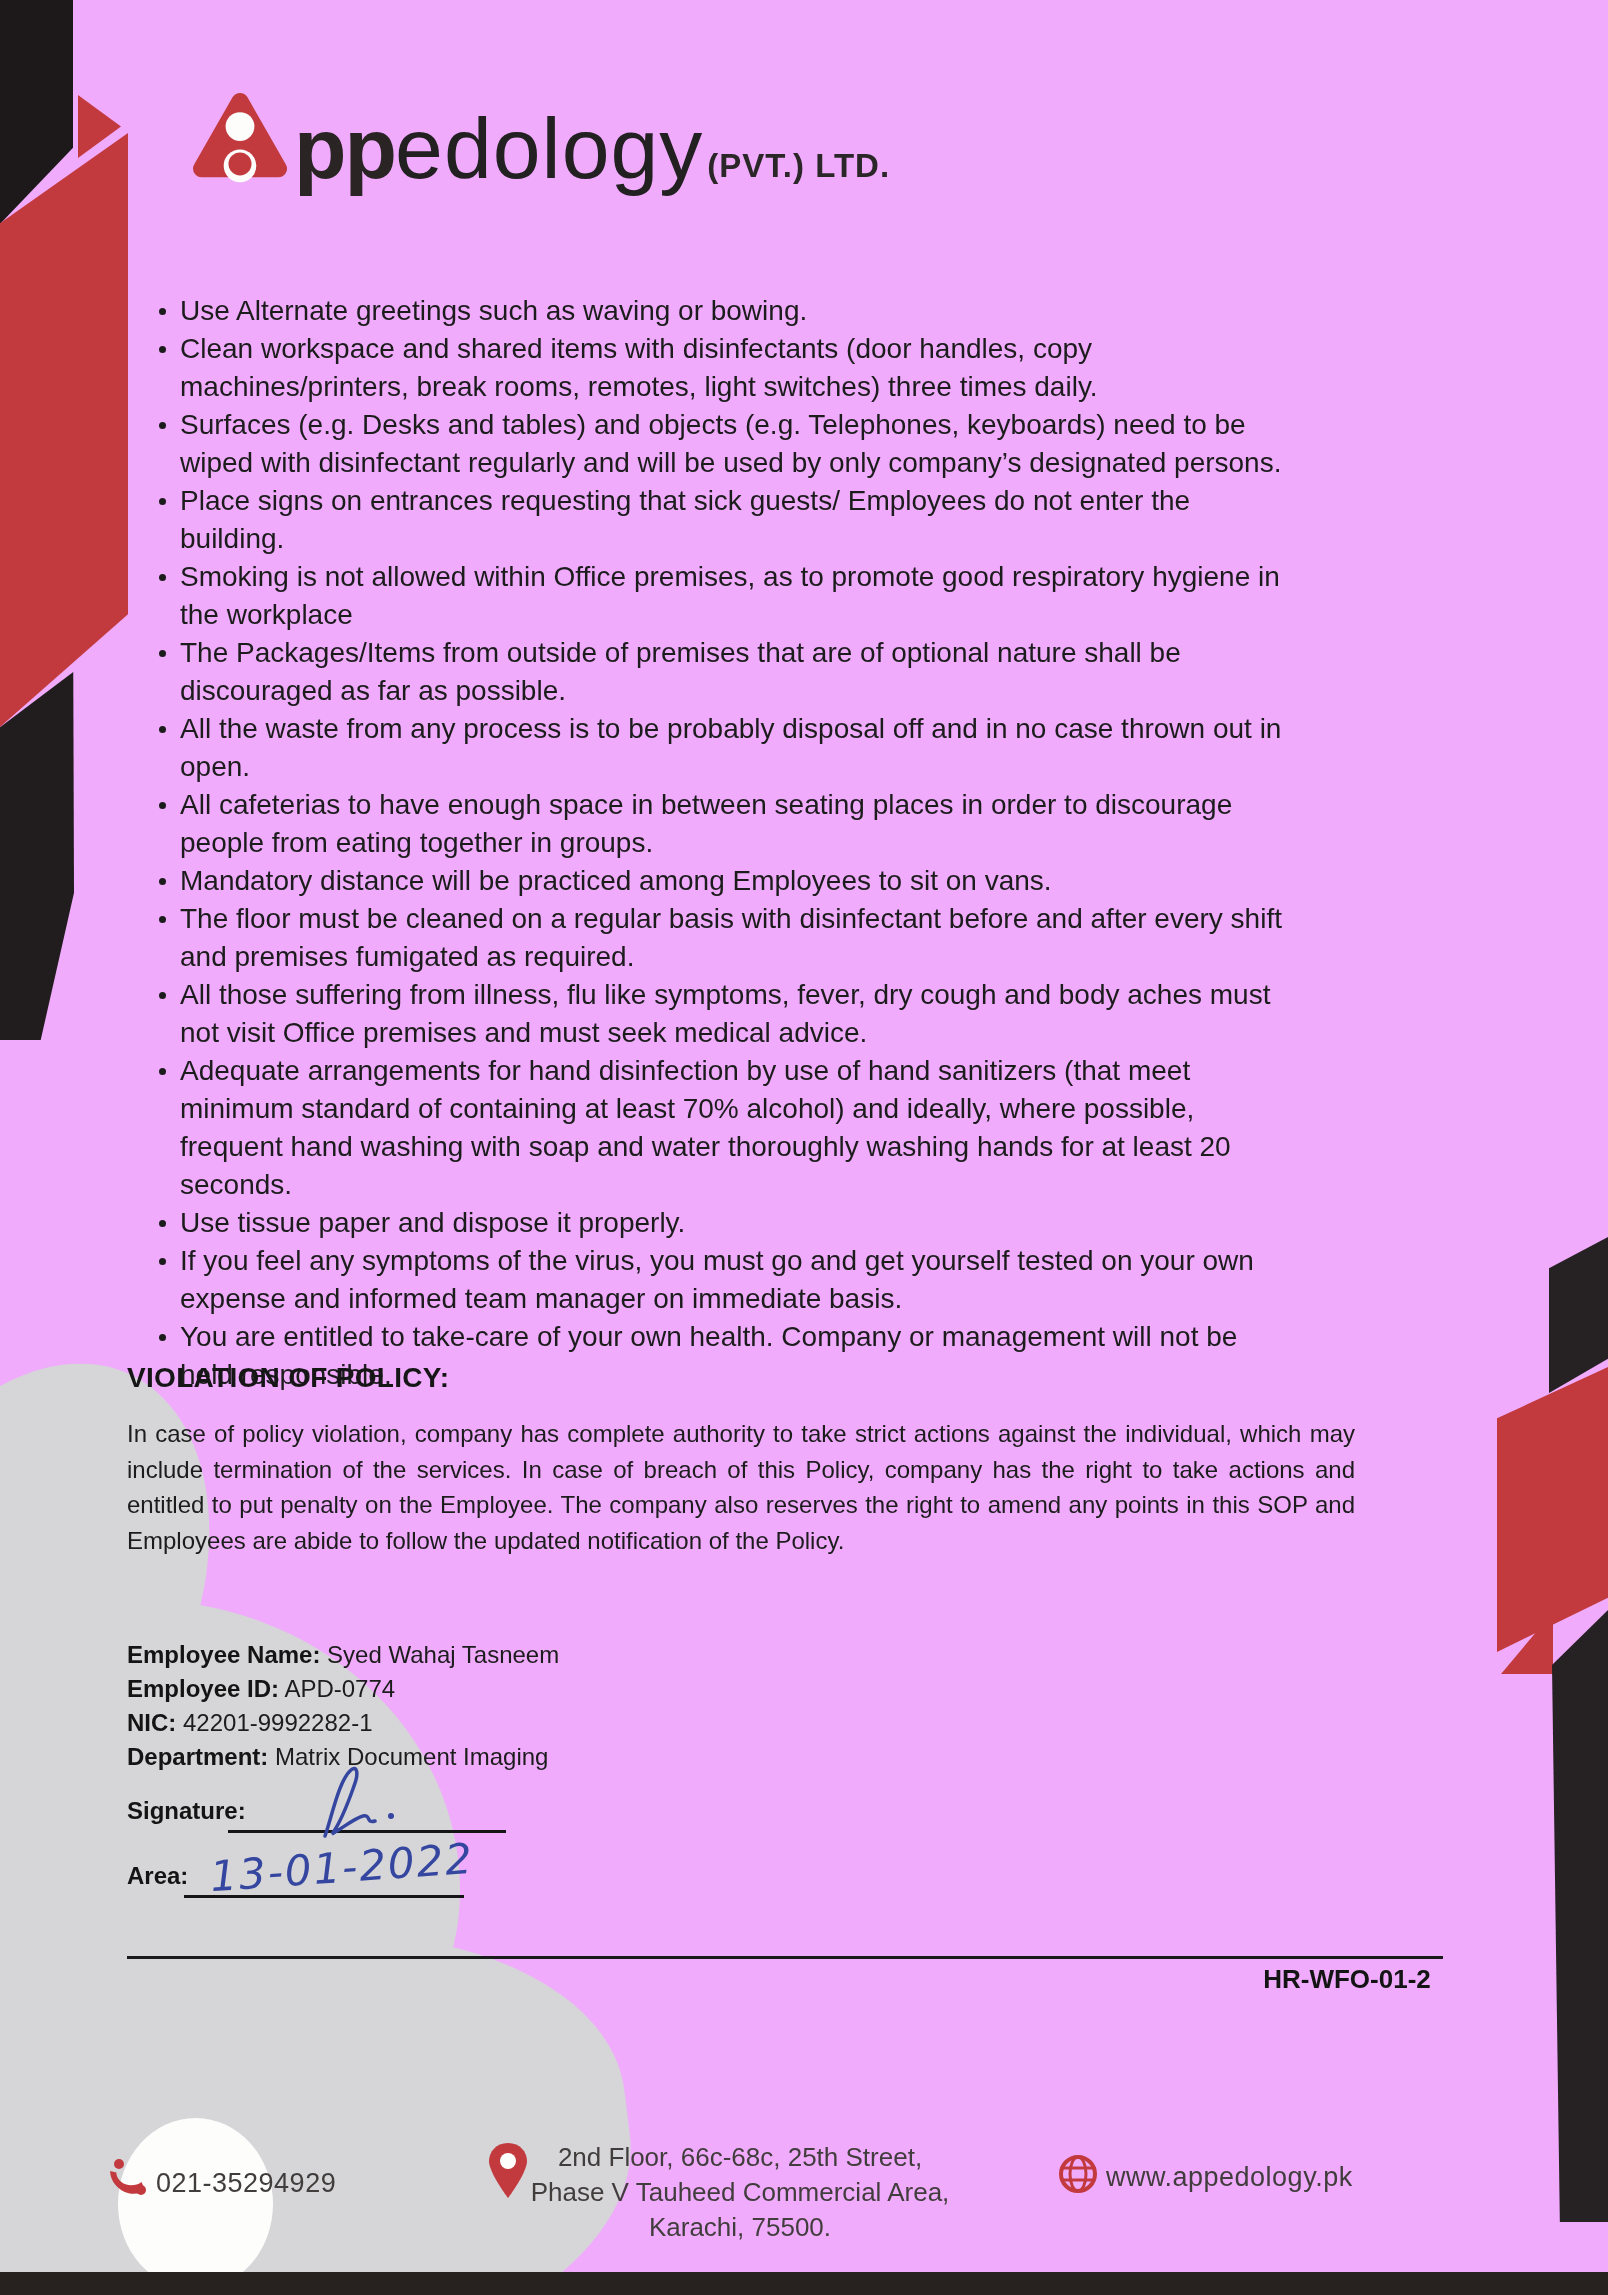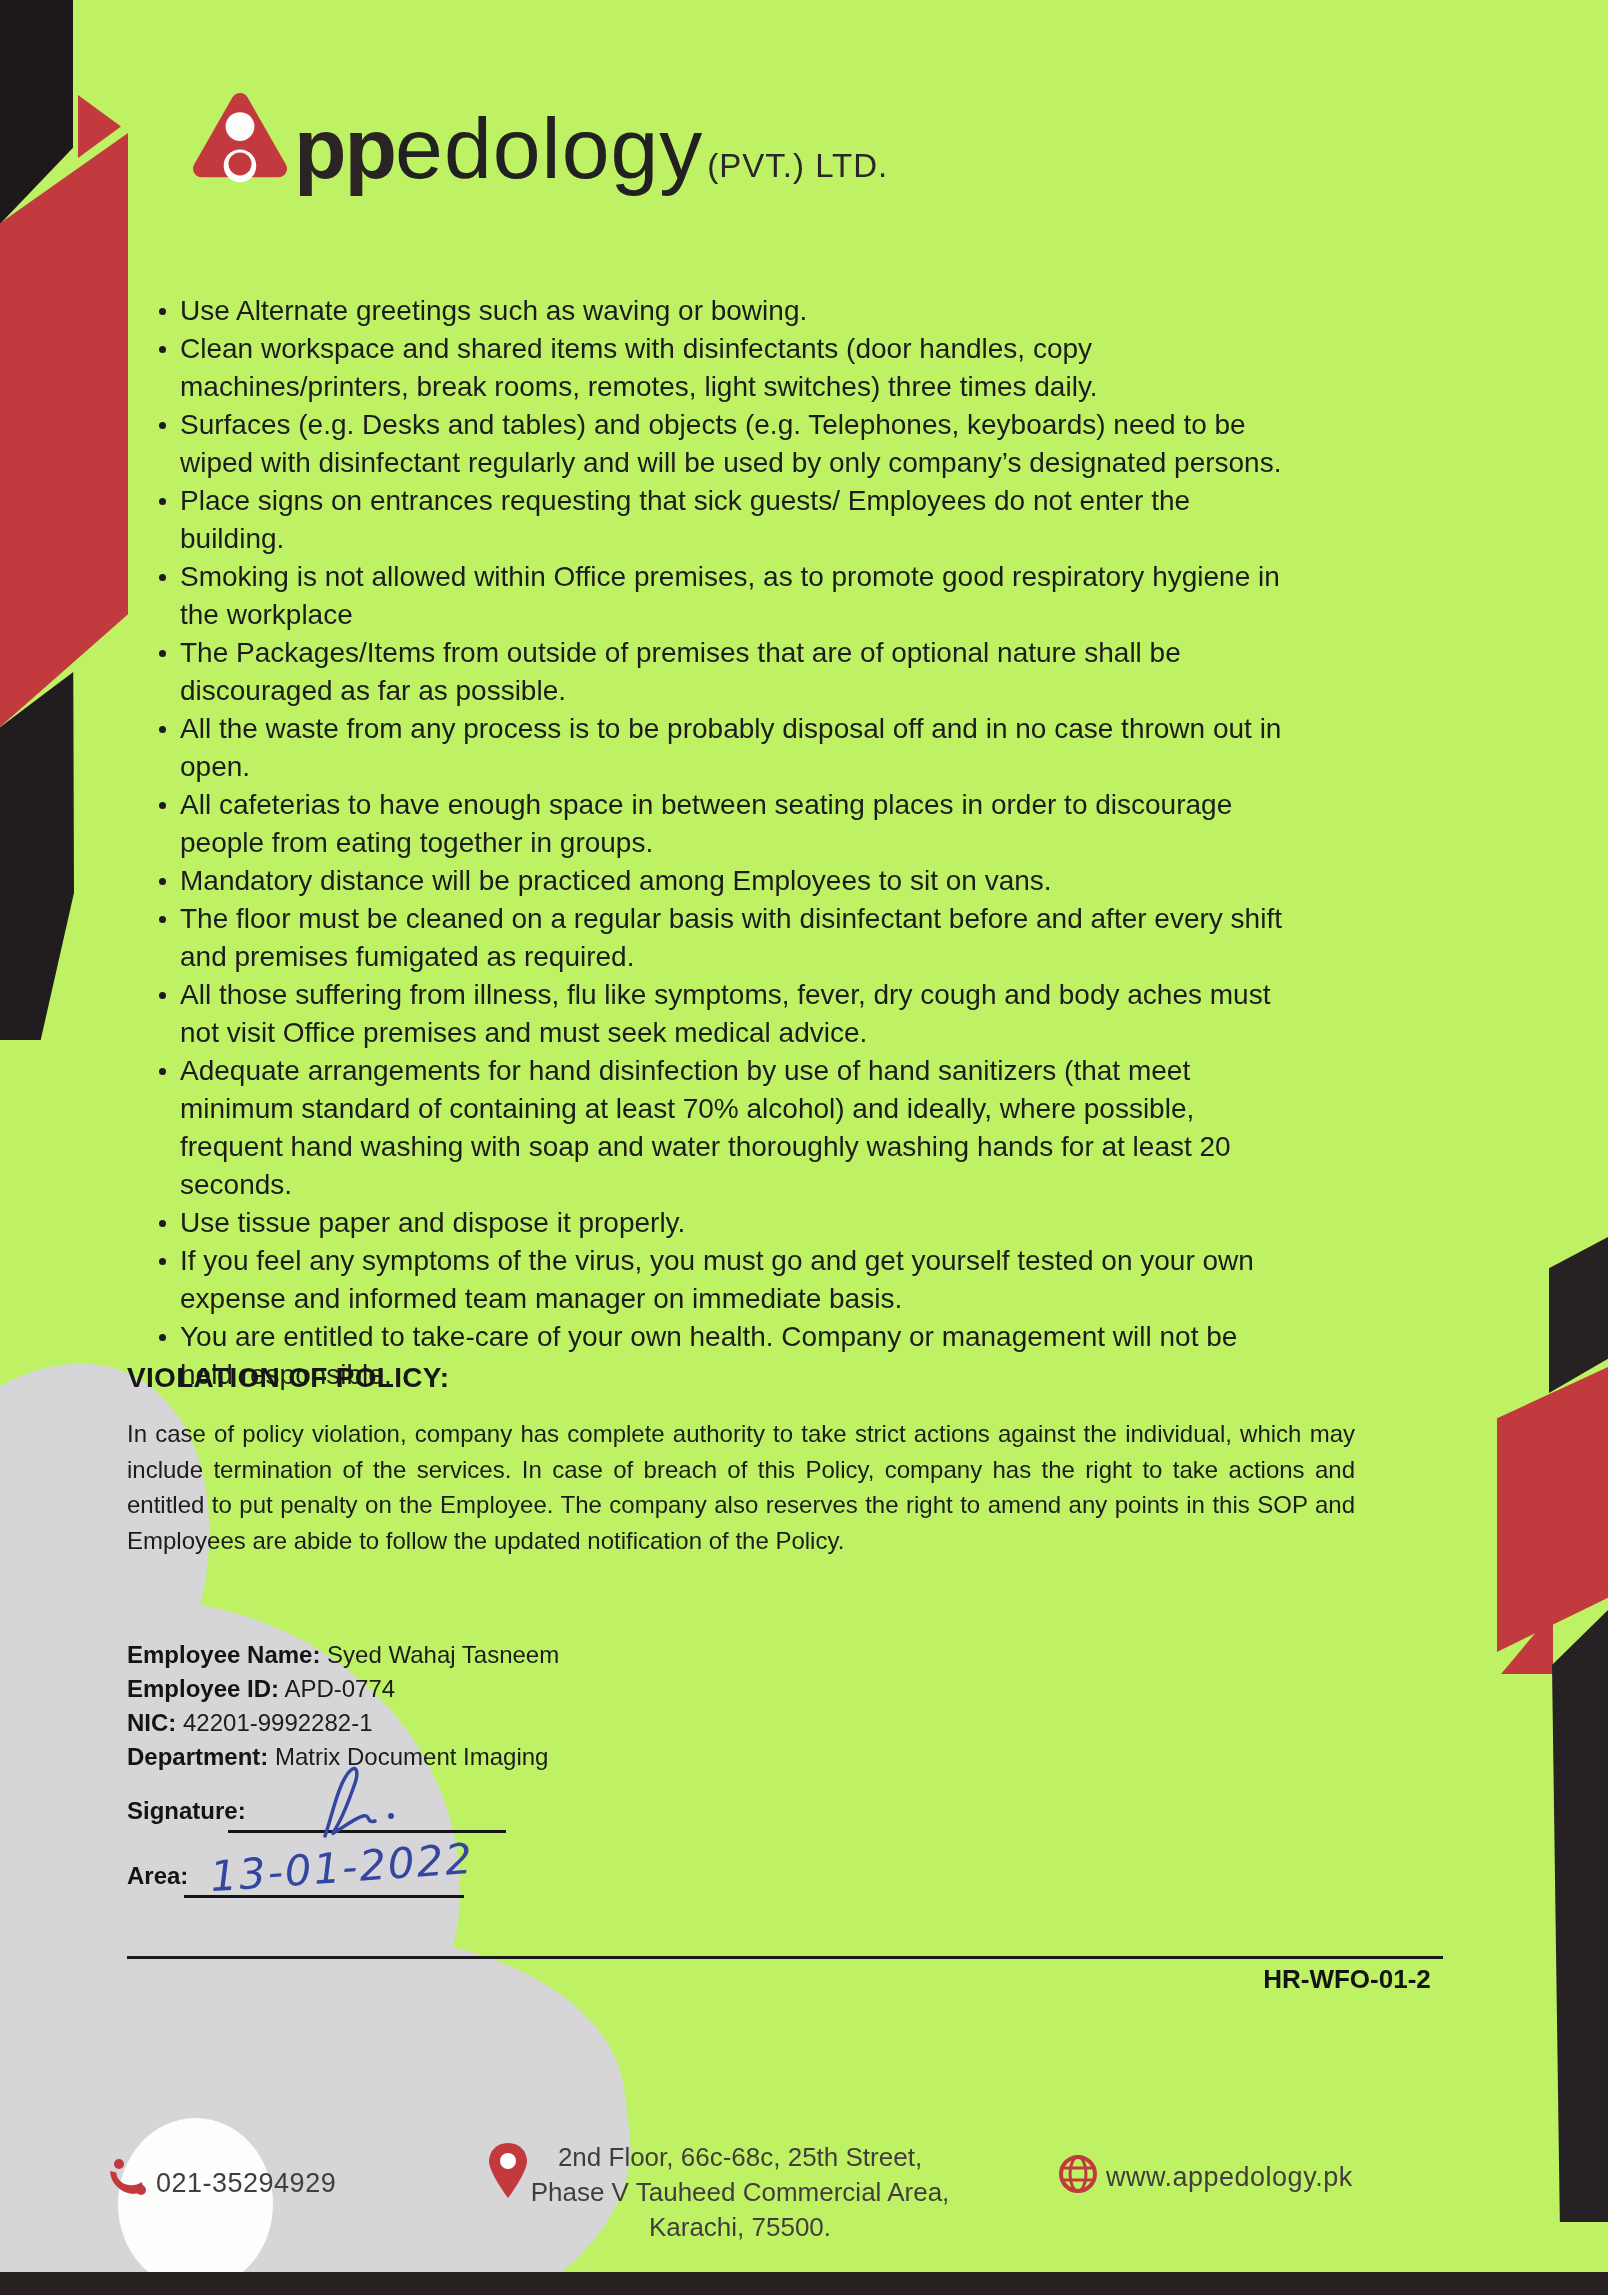--- a/index.html
+++ b/index.html
@@ -1,19 +1,19 @@
 <!DOCTYPE html>
 <html><head>
 <meta charset="utf-8">
 <style>
   * { margin:0; padding:0; box-sizing:border-box; }
   html,body { background:#8a8a8a; }
   .page {
     position:relative; width:1608px; height:2295px; margin:0 auto;
-    background:#bef264; overflow:hidden;
+    background:#f0abfc; overflow:hidden;
     font-family:"Liberation Sans", sans-serif; color:#1d1d1d;
   }
   .abs { position:absolute; }
   
   .deco { position:absolute; }
   .d-black-tl { left:0; top:0; width:73px; height:224px; background:#1d191a;
     clip-path:polygon(0 0,100% 0,100% 66%,0 100%); }
   .d-red-tri-l { left:78px; top:95px; width:43px; height:63px; background:#c23a3e;
     clip-path:polygon(0 0,100% 50%,0 100%); }
   .d-red-band-l { left:0; top:133px; width:128px; height:594px; background:#c23a3e;
@@ -32,21 +32,21 @@
   .d-red-tri-r { left:1501px; top:1612px; width:52px; height:62px; background:#c23a3e;
     clip-path:polygon(100% 0,100% 100%,0 100%); }
   .d-black-r2 { left:1552px; top:1610px; width:56px; height:612px; background:#262122;
     clip-path:polygon(0 9%,100% 0,100% 100%,14% 100%); }
   .d-bottom-strip { left:0; top:2272px; width:1608px; height:23px; background:#272120; z-index:9; }
   
   .logo { left:192px; top:92px; display:flex; align-items:flex-end; z-index:5; }
   .logo-icon { width:96px; height:94px; margin-right:6px; }
   .logo-bold { font-size:86px; font-weight:bold; color:#2b2425; letter-spacing:-2px; line-height:76px; }
   .logo-light { font-size:86px; font-weight:200; color:#232021; letter-spacing:1px; line-height:76px; }
-  .logo-suffix { font-size:33px; font-weight:400; color:#2b2627; letter-spacing:1px; line-height:40px; margin-left:4px; }
+  .logo-suffix { font-size:33px; font-weight:700; color:#2b2627; letter-spacing:1px; line-height:40px; margin-left:4px; }
   
   .policy-list { left:157px; top:292px; width:1130px; list-style:none; z-index:5; }
   .policy-list li { position:relative; padding-left:23px; font-size:28px; line-height:38px; color:#1c1c1c; }
   .policy-list li::before { content:""; position:absolute; left:2px; top:16px; width:7px; height:7px;
     border-radius:50%; background:#1c1c1c; }
   
   .violation-heading { left:127px; top:1362px; font-size:28px; font-weight:bold; color:#161616; letter-spacing:.3px; z-index:5; }
   .violation-para { left:127px; top:1416px; width:1228px; font-size:24px; line-height:35.5px;
     text-align:justify; color:#1c1c1c; z-index:5; }
   .ack-para { left:127px; top:1576px; width:1260px; font-size:24px; color:#1c1c1c; z-index:5; }

